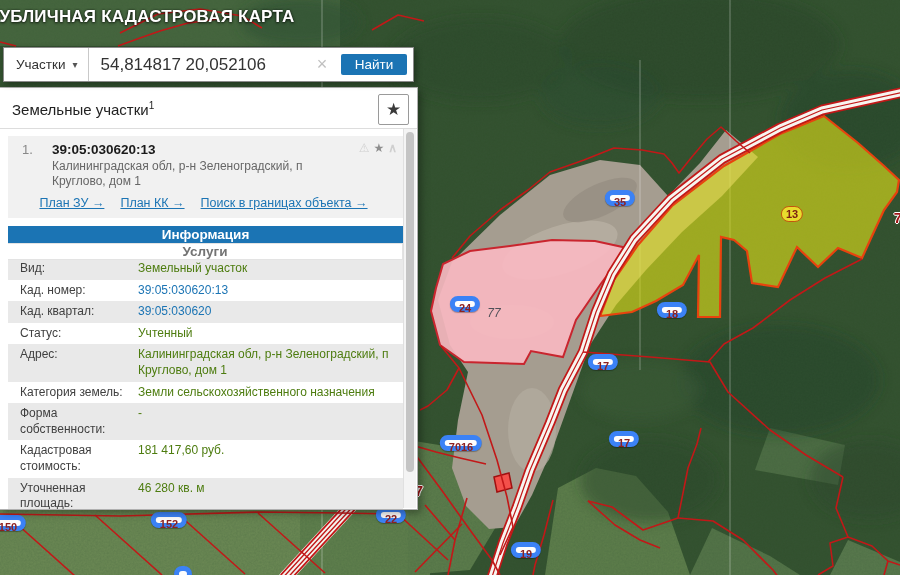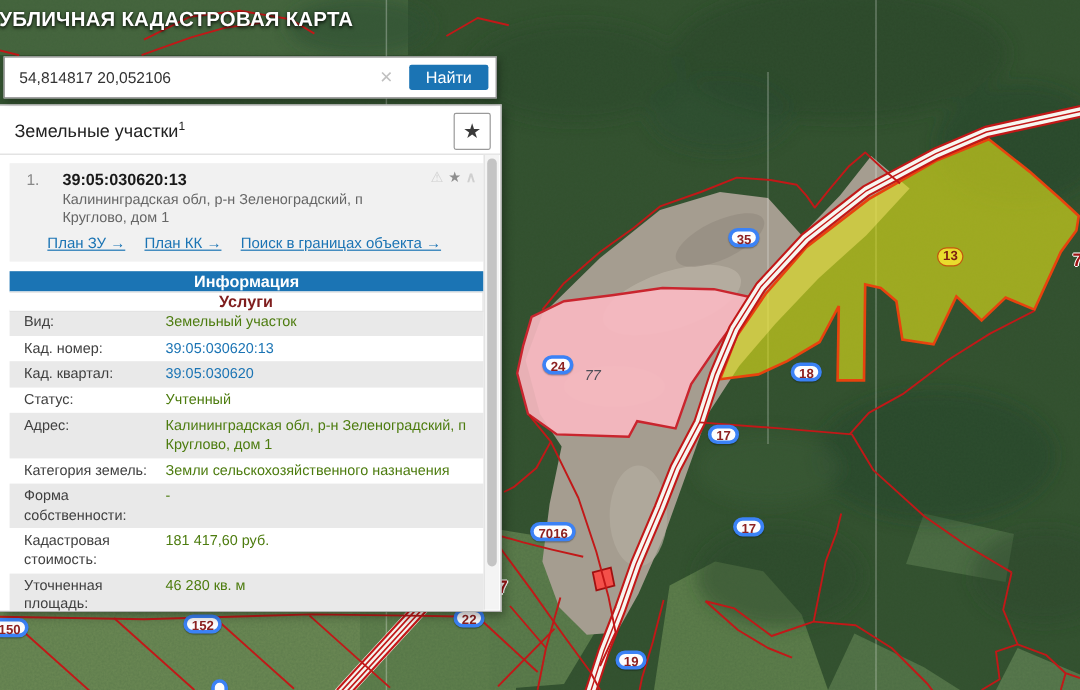--- a/index.html
+++ b/index.html
@@ -4,21 +4,21 @@
 <style>
   * { margin:0; padding:0; box-sizing:border-box; }
   html,body { width:900px; height:575px; overflow:hidden; position:relative;
     font-family:"Liberation Sans", sans-serif; background:#33512f; }
 
   
   #map-svg { position:absolute; left:0; top:0; z-index:1; }
 
   .map-label { position:absolute; transform:translate(-50%,-50%); z-index:5;
     white-space:nowrap; pointer-events:none; }
-  .badge { background:#fdfdfd; border:3px solid #3b82f6; border-radius:8px;
+  .badge { background:#fdfdfd; border:5px solid #3b82f6; border-radius:8px;
     padding:0 4px; min-width:13px; height:16px; line-height:14px; text-align:center;
     font-size:11px; font-weight:bold; color:#8d2121; box-shadow:0 1px 1px rgba(0,0,0,.3); }
   .badge-yellow { background:#e9dc2d; border:1px solid #c2560e; border-radius:8px;
     padding:0 4px; height:16px; line-height:14px; text-align:center;
     font-size:11px; font-weight:bold; color:#7c2012; }
   .halo { color:#9c1313; font-size:15px; font-weight:bold;
     text-shadow:-1px 0 0 #fff,1px 0 0 #fff,0 -1px 0 #fff,0 1px 0 #fff; }
   .plain { color:#4f4f58; font-size:12px; font-style:italic; }
 
   
@@ -26,21 +26,21 @@
     font-size:17px; font-weight:bold; color:#fff; letter-spacing:.2px;
     text-shadow:0 1px 3px rgba(0,0,0,.75), 0 0 2px rgba(0,0,0,.5); }
 
   
   #search-bar { position:absolute; left:3px; top:47px; width:411px; height:35px;
     background:#fff; border:1px solid #8a8a8a; z-index:12; display:flex;
     align-items:stretch; box-shadow:2px 2px 6px rgba(0,0,0,.35); }
   #type-select { display:flex; align-items:center; gap:7px; padding:0 10px 0 12px;
     font-size:13.5px; color:#333; border-right:1px solid #c9c9c9; cursor:pointer; }
   #type-select .caret { font-size:10px; color:#555; }
-  #search-input { flex:1; border:none; outline:none; font-size:13px; color:#333;
+  #search-input { flex:1; border:none; outline:none; font-size:17px; color:#333;
     padding:0 6px 0 12px; font-family:inherit; background:transparent; min-width:0; }
   #clear-btn { width:26px; display:flex; align-items:center; justify-content:center;
     color:#c0c0c0; font-size:18px; cursor:pointer; }
   #find-btn { width:66px; margin:6px; background:#1b74b4; color:#fff;
     font-size:13.5px; display:flex; align-items:center; justify-content:center;
     border-radius:2px; cursor:pointer; }
 
   
   #results-panel { position:absolute; left:0; top:87px; width:418px; height:423px;
     background:#fff; border:1px solid #b0b0b0; border-left:none; z-index:10;
@@ -67,21 +67,21 @@
   #item-icons .ic-star { color:#8e8e8e; cursor:pointer; }
   #item-icons .ic-chev { color:#cfcfcf; cursor:pointer; font-weight:bold; }
   #item-links { display:flex; justify-content:center; gap:16px; margin-top:7px;
     font-size:12.5px; }
   .plink { color:#1b74b4; text-decoration:underline; cursor:pointer; white-space:nowrap; }
 
   #tabs { display:flex; margin:8px 0 0 8px; height:30px;flex-direction:column; }
   .tab { display:flex; align-items:center; justify-content:center;
     font-weight:bold; font-size:13.5px; cursor:pointer; }
   .tab.active { flex:0 0 56%; background:#1b74b4; color:#fff; }
-  .tab.inactive { flex:1; background:#fff; color:#7f1d1d;
+  .tab.inactive { flex:1; background:#fff; color:#737373;
     border:1px solid #e3e3e3; border-left:none; }
 
   #info-table { margin:2px 0 0 8px; }
   .irow { display:flex; padding:3px 0; font-size:12px; line-height:1.3; }
   .irow.alt { background:#e9e9e9; }
   .irow .lbl { flex:0 0 130px; padding-left:12px; font-weight:normal; color:#404040; }
   .irow .val { flex:1; color:#4d7c0f; padding-right:4px; }
   .irow .val.link { color:#1b74b4; }
 
   #scroll-track { position:absolute; right:1px; top:41px; bottom:1px; width:13px;
@@ -225,20 +225,24 @@
     <div class="map-label badge" style="left: 526px; top: 550px;">19</div>
     <div class="map-label badge" style="left: 8px; top: 523px;">150</div>
     <div class="map-label badge" style="left: 169px; top: 520px;">152</div>
     <div class="map-label badge" style="left: 391px; top: 515px;">22</div>
     <div class="map-label badge" style="left: 183px; top: 574px;"></div>
   </div>
 
 <div id="app-title">ПУБЛИЧНАЯ КАДАСТРОВАЯ КАРТА</div>
 
 <div id="search-bar">
+  <div id="type-select">
+    <span>Участки</span>
+    <span class="caret">▾</span>
+  </div>
   <input id="search-input" type="text" value="54,814817 20,052106" style="">
   <div id="clear-btn">×</div>
   <div id="find-btn">Найти</div>
 </div>
 
 <div id="results-panel">
   <div id="panel-heading">
     <div id="panel-title">
       <span>Земельные участки</span><sup>1</sup>
     </div>

